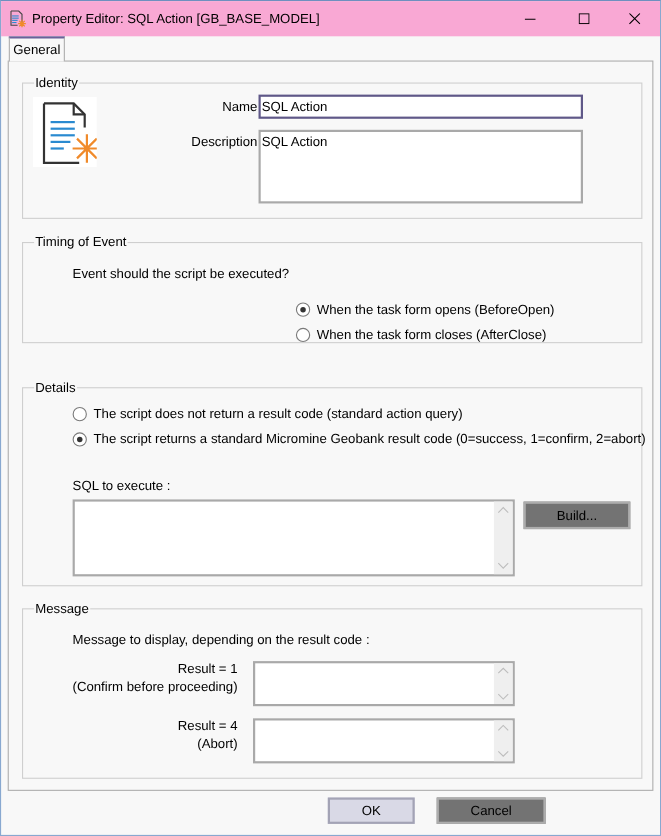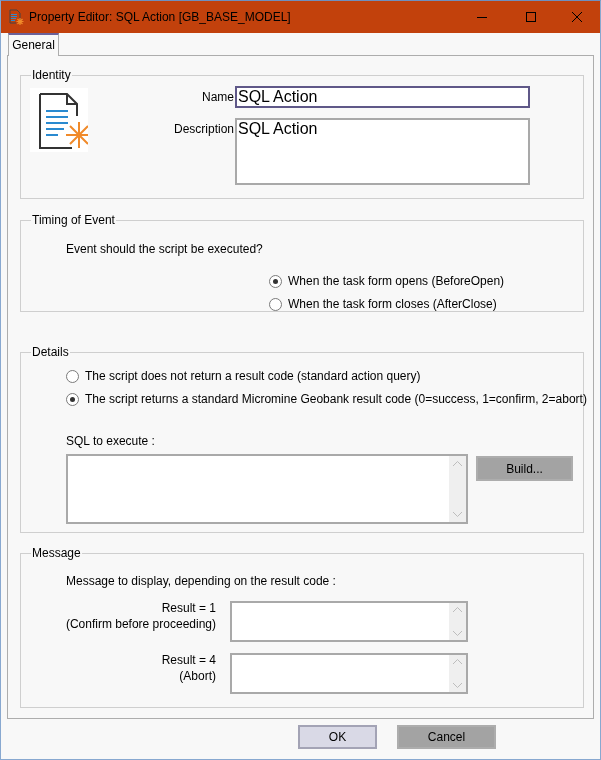--- a/index.html
+++ b/index.html
@@ -14,21 +14,21 @@
   .window {
     position: absolute; left: 0; top: 0; width: 601px; height: 760px;
     background: #f8f8f8;
     border-left: 1px solid #88a8d0;
     border-right: 1px solid #88a8d0;
     border-bottom: 1px solid #88a8d0;
     border-top: 1px solid #6f8fbf;
   }
   .titlebar {
     position: absolute; left: 0; top: 0; width: 599px; height: 32px;
-    background: #c2410c;
+    background: #f9a8d4;
   }
   .app-icon { position: absolute; left: 7px; top: 8px; width: 16px; height: 16px; }
   .title-text {
     position: absolute; left: 28px; top: 9px;
     font-size: 12px; color: #000; white-space: nowrap;
   }
   .win-btn {
     position: absolute; top: 0; width: 46px; height: 32px;
     display: flex; align-items: center; justify-content: center;
   }
@@ -57,21 +57,21 @@
     position: absolute; left: 10px; top: -8px;
     background: #f8f8f8; padding: 0 1px;
     font-size: 12px; line-height: 14px;
   }
 
   .label-r { position: absolute; text-align: right; font-size: 12px; white-space: nowrap; }
   .label { position: absolute; font-size: 12px; white-space: nowrap; }
 
   .input {
     position: absolute; background: #fff; border: 2px solid #a9a9a9;
-    font-size: 16px; padding: 1px 1px; line-height: 16px;
+    font-size: 12px; padding: 1px 1px; line-height: 16px;
   }
   .input.focused { border-color: #5f5888; }
 
   .radio {
     position: absolute; display: flex; align-items: center; white-space: nowrap;
   }
   .radio-dot {
     width: 13px; height: 13px; border-radius: 50%;
     border: 1px solid #7a7a7a; background: #fff; margin-right: 6px;
     position: relative; flex: 0 0 13px;
@@ -86,21 +86,21 @@
   }
   .memo .sb {
     position: absolute; right: 0; top: 0; bottom: 0; width: 17px;
     background: #efefef;
   }
   .sb-arrow { position: absolute; left: 3px; width: 11px; height: 8px; }
   .sb-up { top: 4px; }
   .sb-down { bottom: 4px; }
 
   .btn {
-    position: absolute; background: #a3a3a3; border: 2px solid #adadad;
+    position: absolute; background: #737373; border: 2px solid #adadad;
     font-size: 12px; text-align: center;
     display: flex; align-items: center; justify-content: center;
   }
   .btn.default { background: #d9d9e6; border-color: #a3a3b5; }
 </style>
 </head>
 <body>
 
 <div class="window">
 

